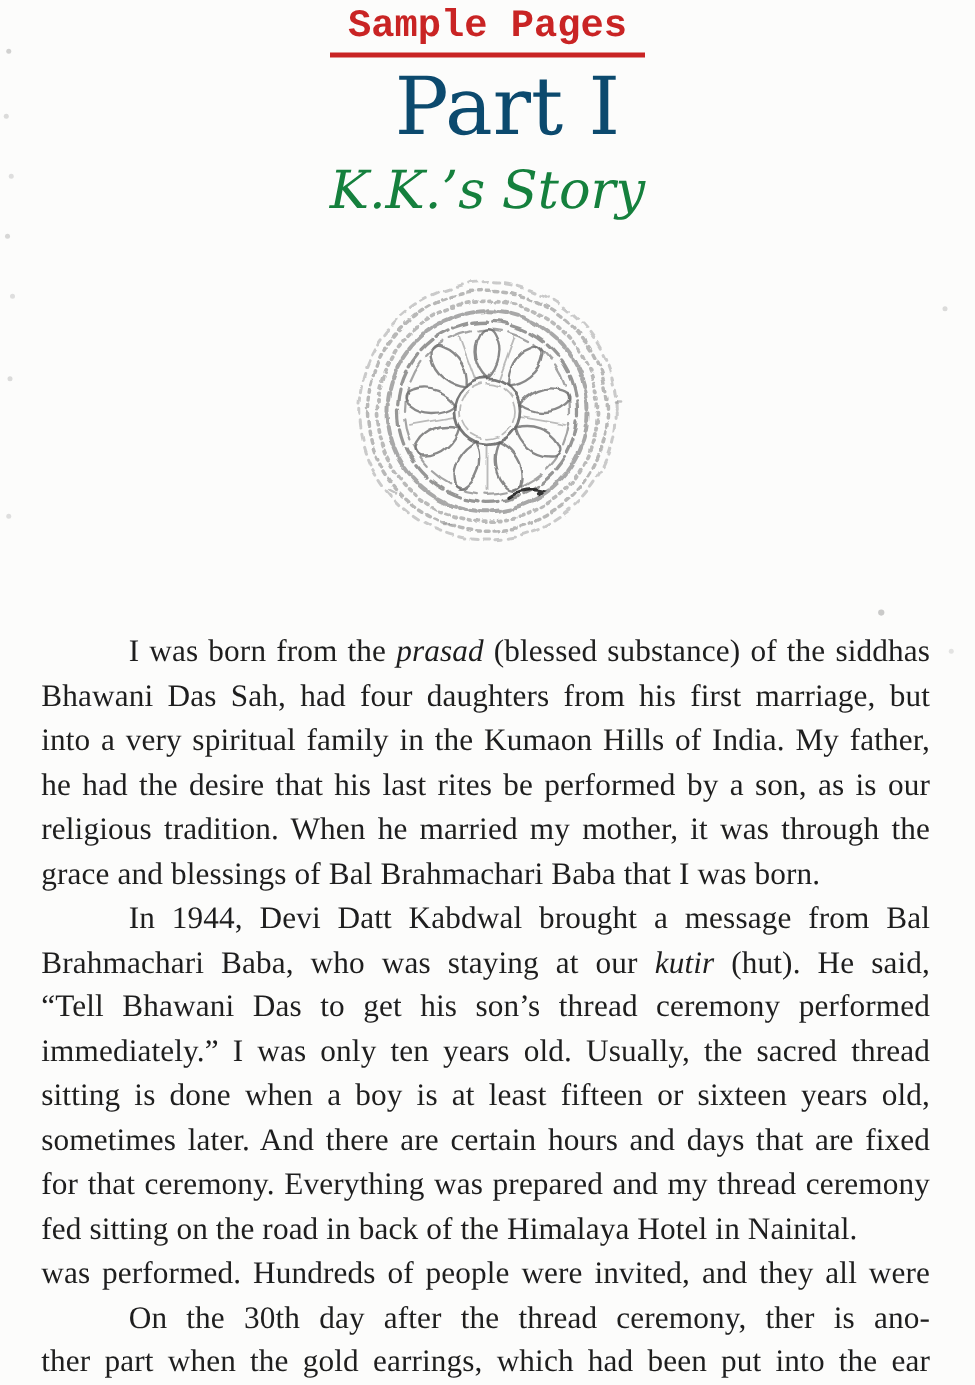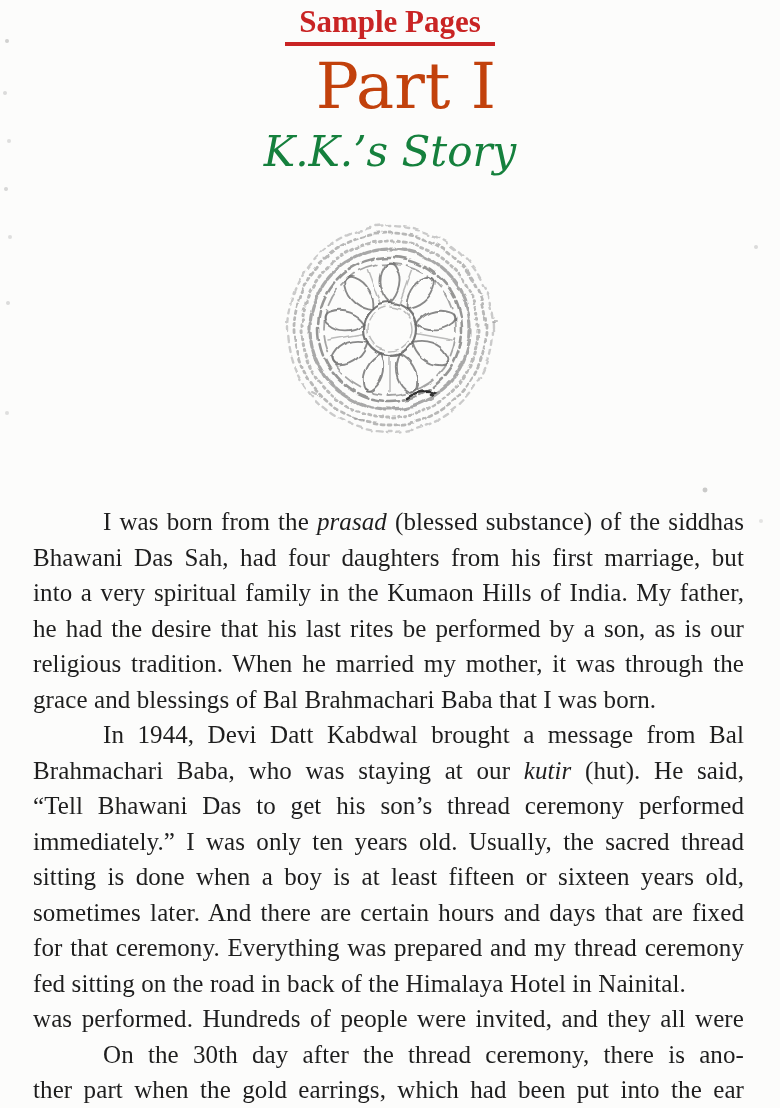--- a/index.html
+++ b/index.html
@@ -9,33 +9,33 @@
     margin:0 auto;
     background:#fcfcfb;
     overflow:hidden;
     font-family:"Liberation Serif", serif;
     color:#1e1e1e;
   }
   .center{text-align:center;}
   .banner-wrap{padding-top:5px;}
   .banner{
     display:inline-block;
-    font-family:Liberation Serif, serif;
+    font-family:Liberation Mono, monospace;
     font-weight:bold;
     font-size:31px;
     line-height:34px;
     padding:0 14px 3px 14px;
     border-bottom:4px solid;
   }
   .title{
     font-family:"DejaVu Serif", serif;
     font-size:64px;
     line-height:72px;
     margin-top:4px;
-    color:#c2410c;
+    color:#0c4a6e;
     padding-left:32px;
   }
   .subtitle{
     font-family:"DejaVu Serif", serif;
     font-style:italic;
     font-size:42px;
     line-height:52px;
     margin-top:4px;
     color:#15803d;
   }
@@ -151,17 +151,17 @@
         <div class="line"><span>Brahmachari Baba, who was staying at our </span><i>kutir</i><span> (hut). He said,</span></div>
         <div class="line"><span>“Tell Bhawani Das to get his son’s thread ceremony performed</span></div>
         <div class="line"><span>immediately.” I was only ten years old. Usually, the sacred thread</span></div>
         <div class="line"><span>sitting is done when a boy is at least fifteen or sixteen years old,</span></div>
         <div class="line"><span>sometimes later. And there are certain hours and days that are fixed</span></div>
         <div class="line"><span>for that ceremony. Everything was prepared and my thread ceremony</span></div>
         <div class="line lastline"><span>fed sitting on the road in back of the Himalaya Hotel in Nainital.</span></div>
         <div class="line"><span>was performed. Hundreds of people were invited, and they all were</span></div>
       </div>
       <div class="para">
-        <div class="line first"><span>On the 30th day after the thread ceremony, there is ano-</span></div>
+        <div class="line first"><span>On the 30th day after the thread ceremony, ther is ano-</span></div>
         <div class="line"><span>ther part when the gold earrings, which had been put into the ear</span></div>
       </div>
     </div>
 </div>
 
 </body></html>

